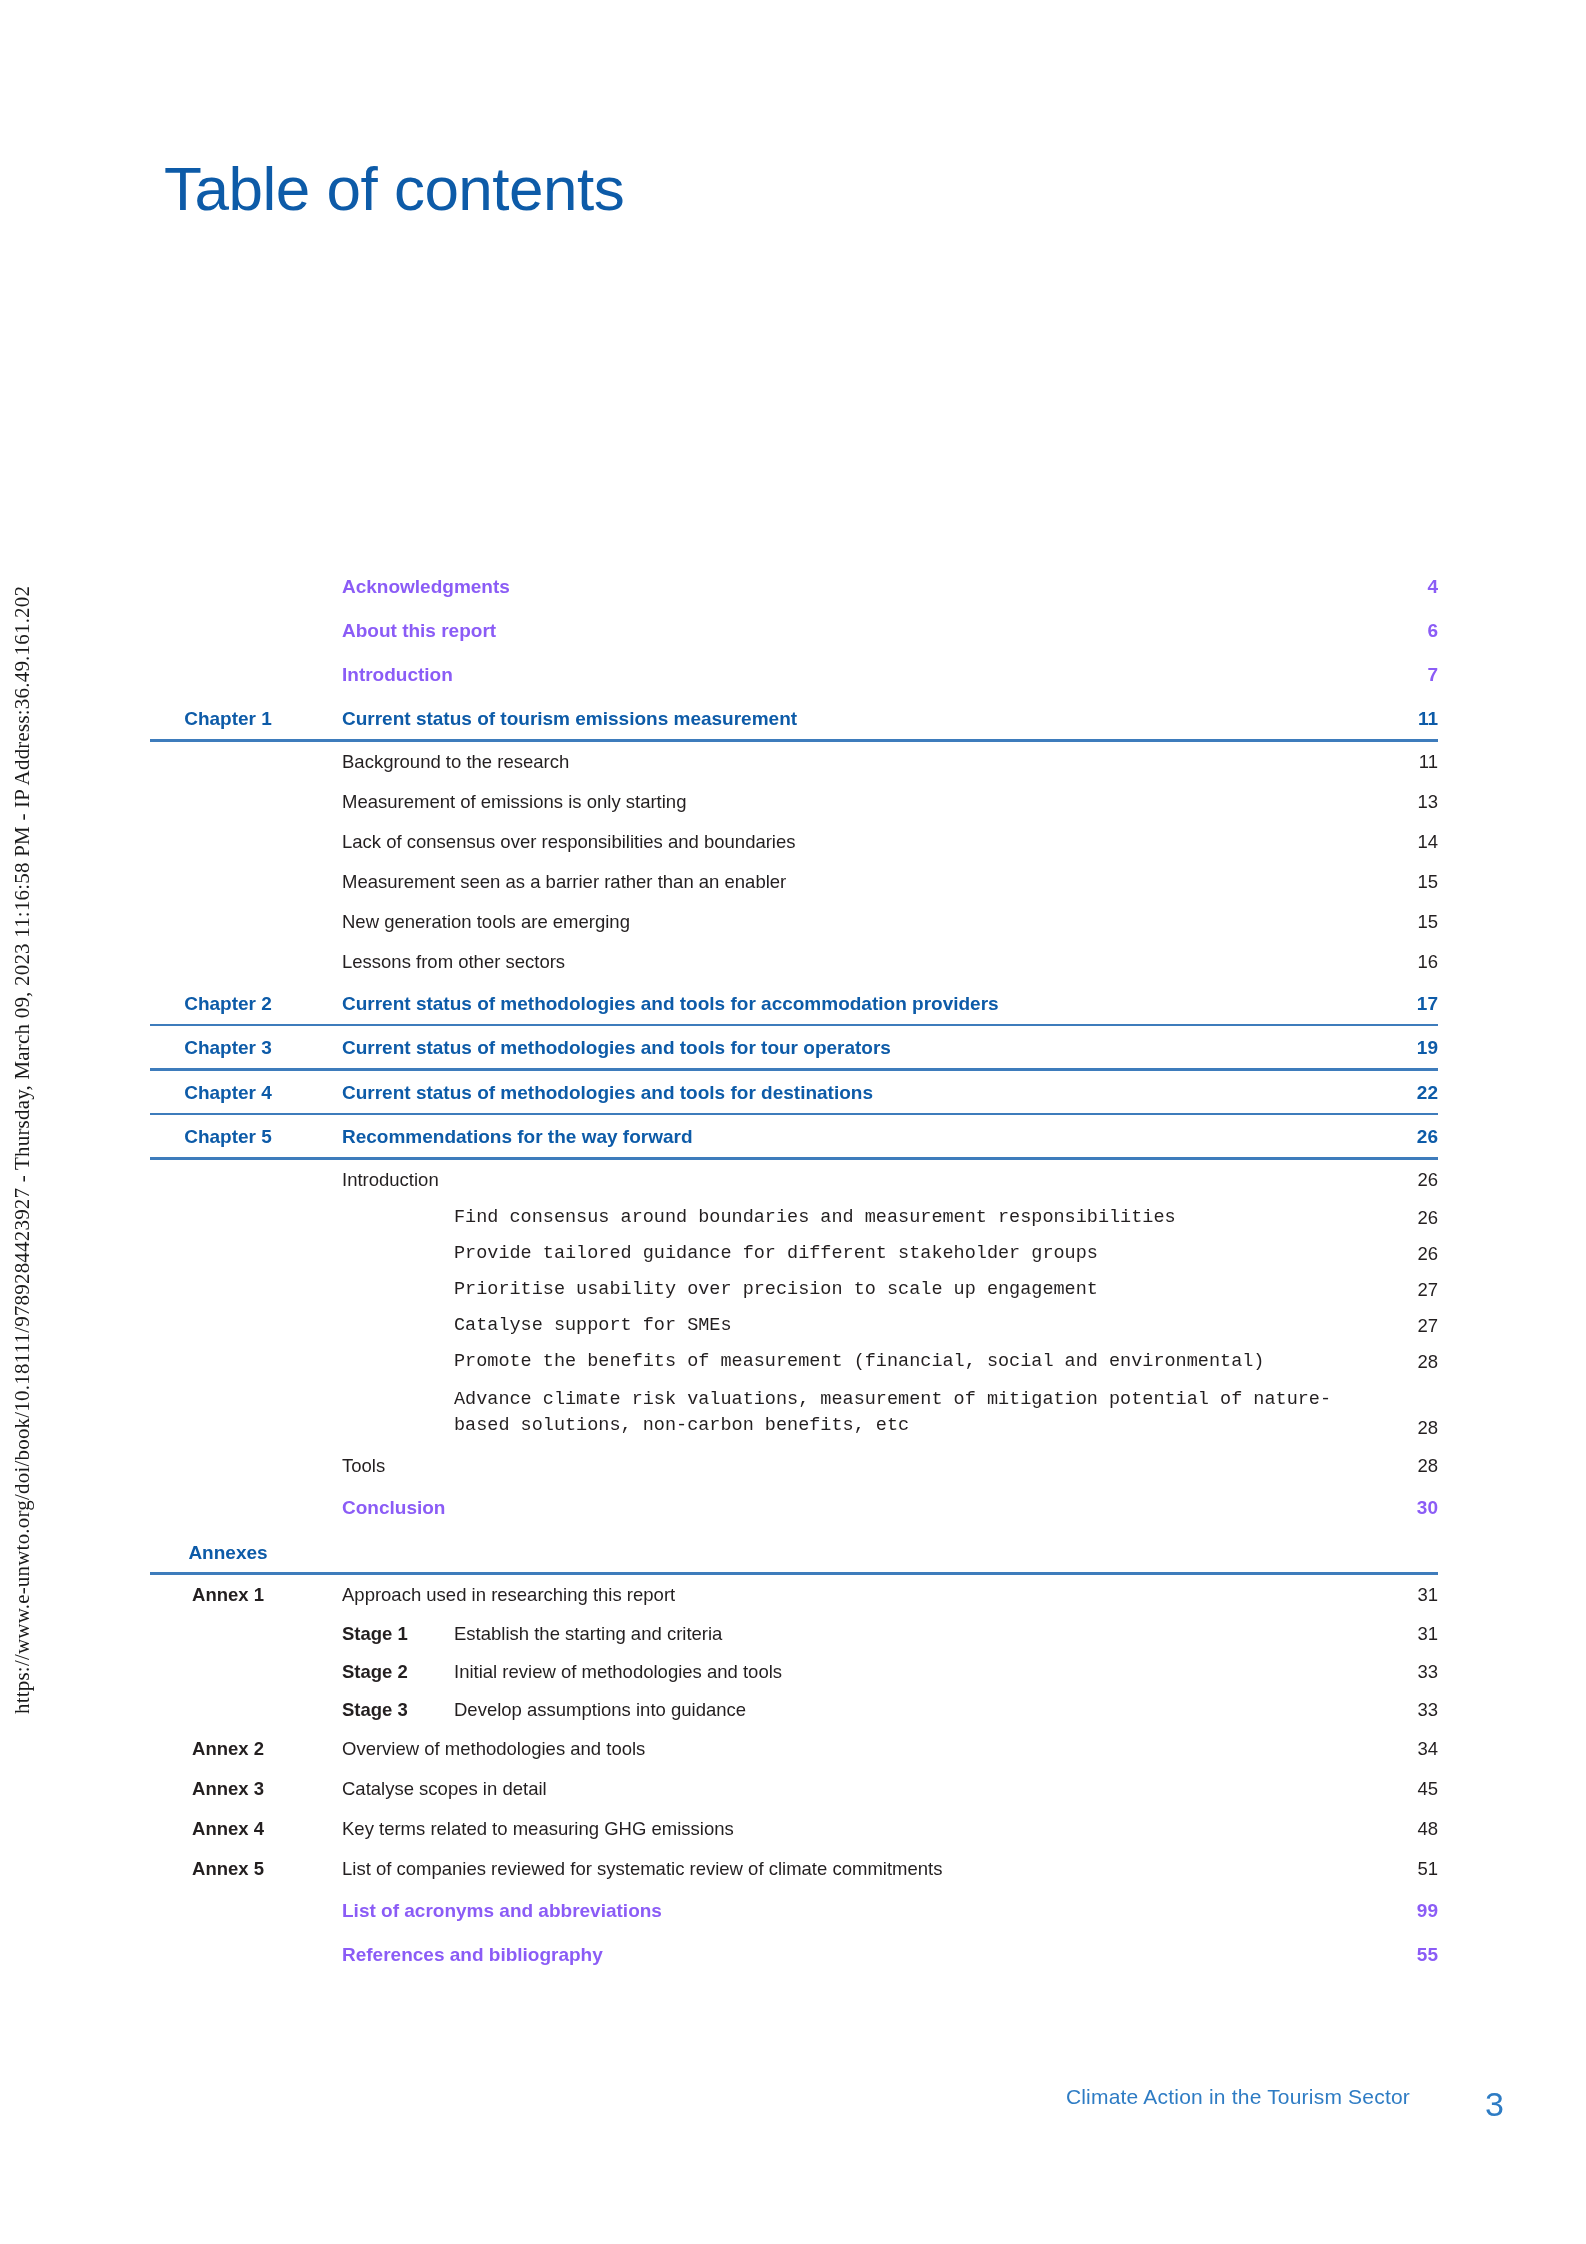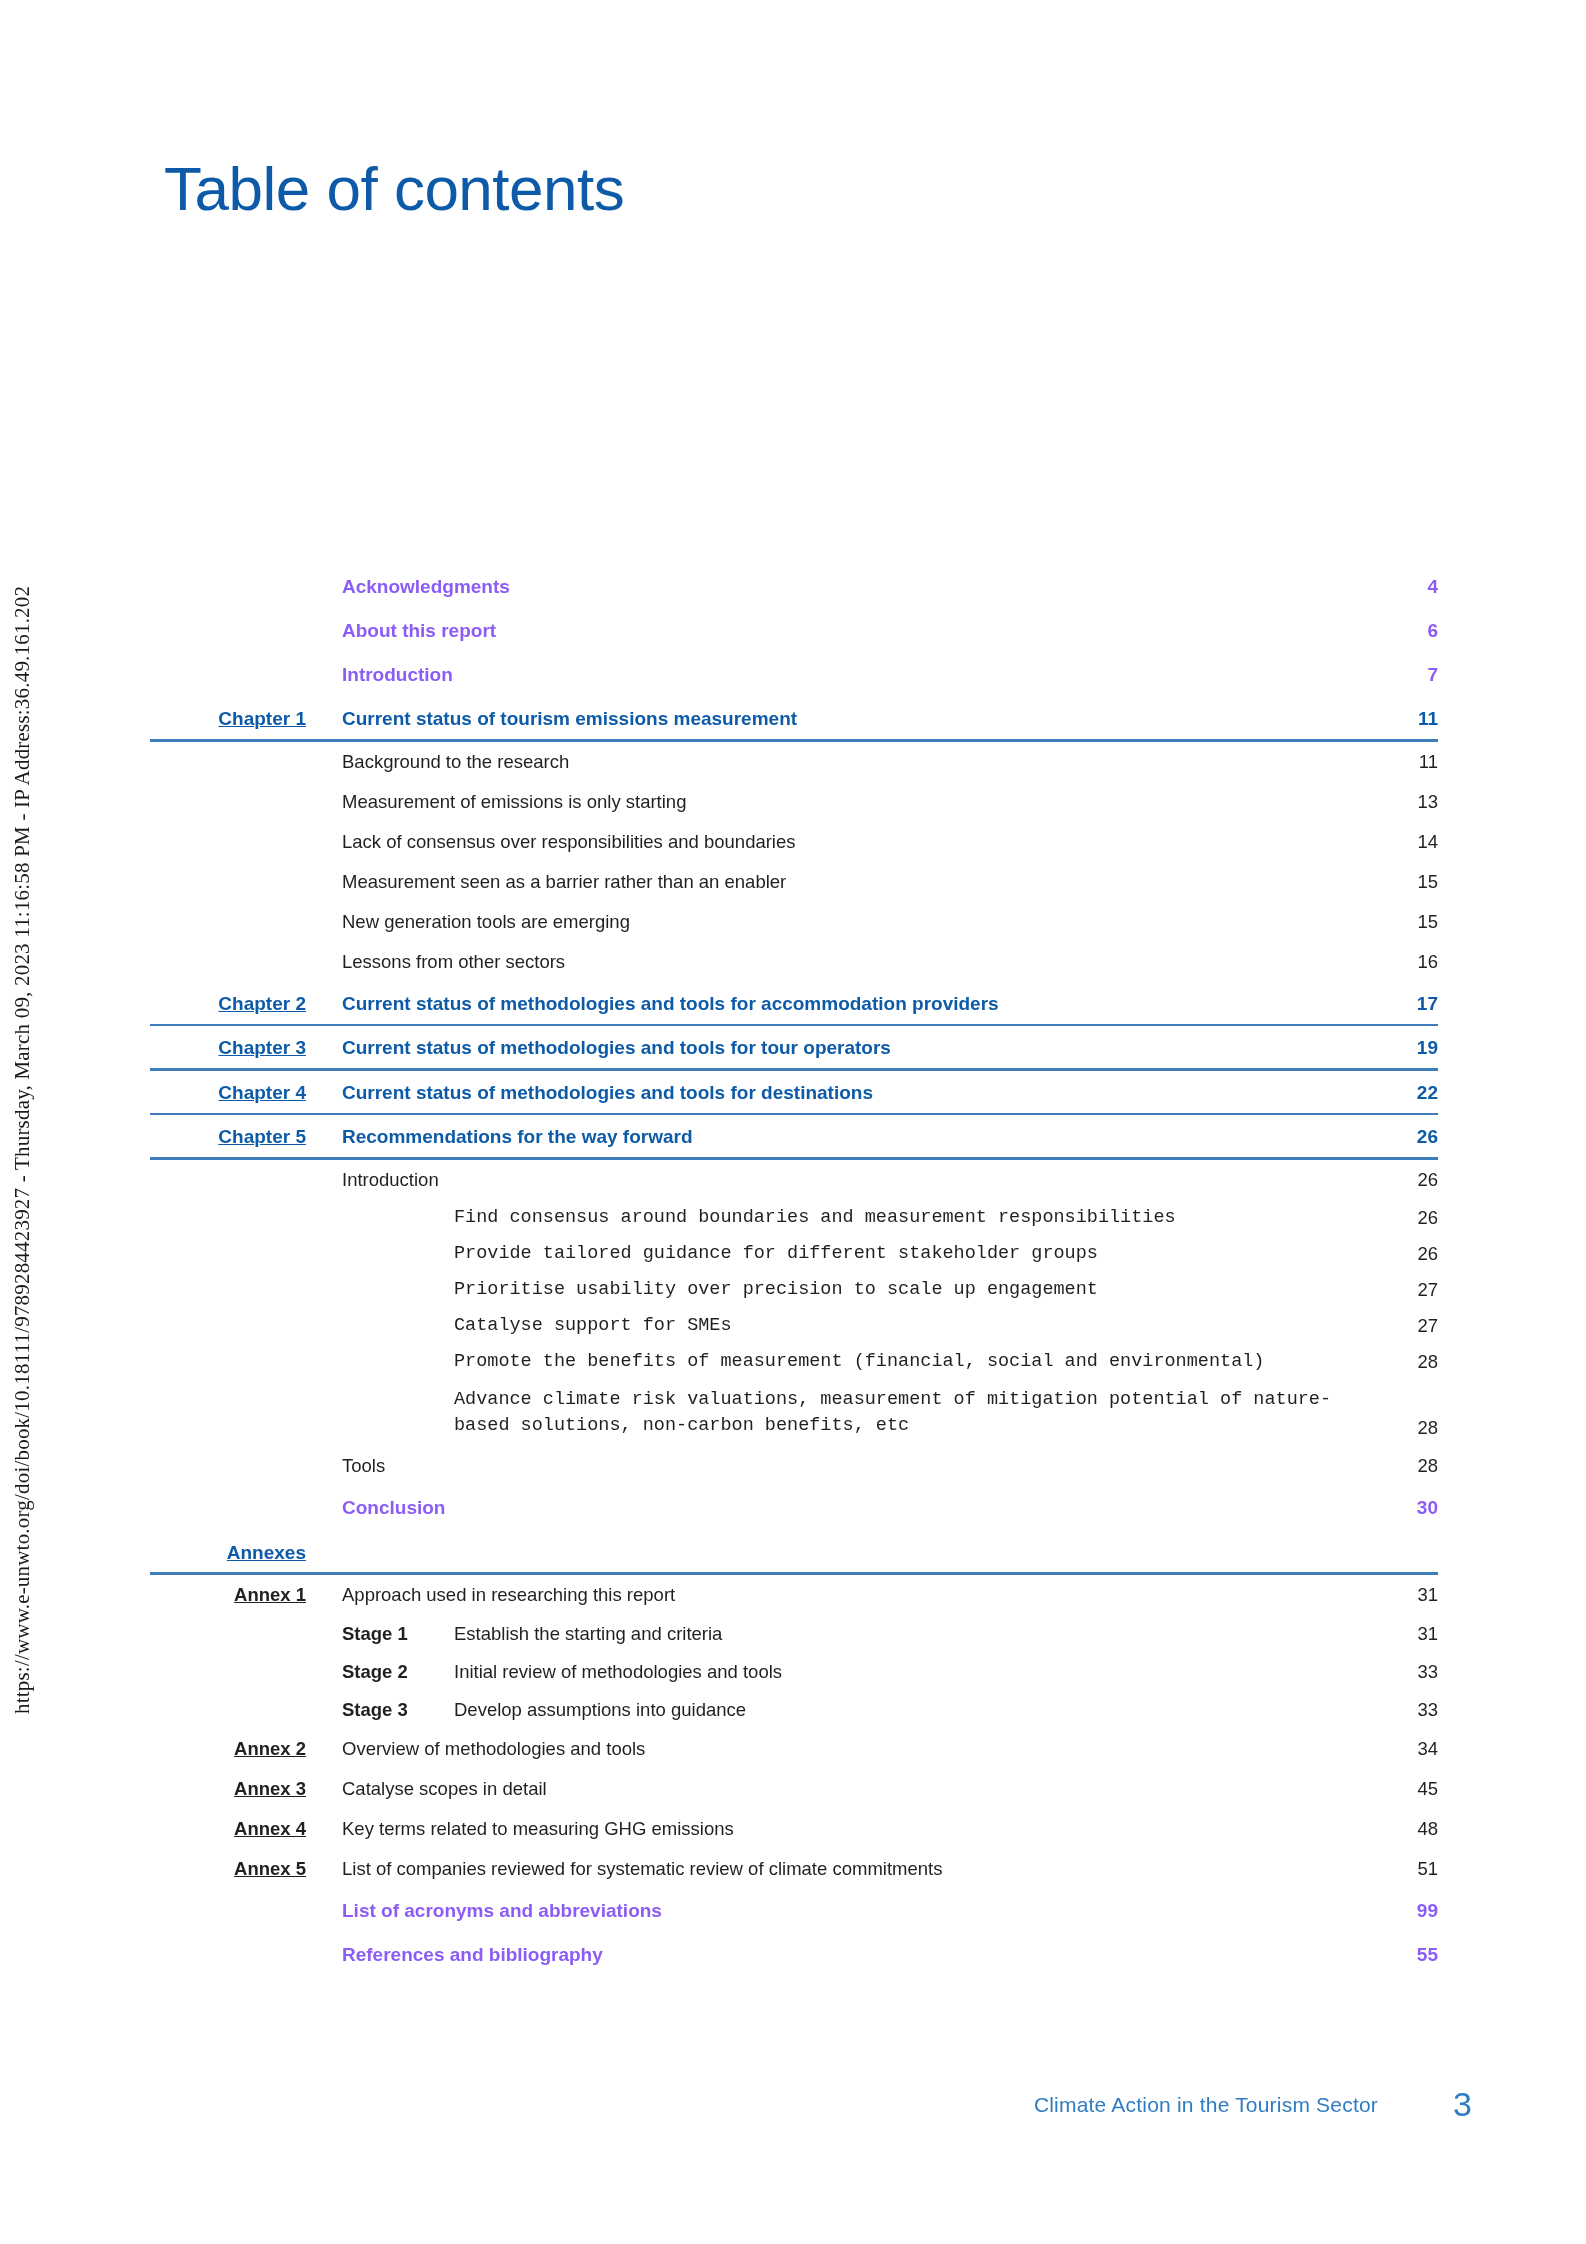--- a/index.html
+++ b/index.html
@@ -66,24 +66,23 @@
   .row {
     position: relative;
     display: flex;
     align-items: flex-start;
     width: 100%;
     box-sizing: border-box;
   }
   .row .label {
     width: 192px;
     flex: 0 0 192px;
-    text-align: right;
+    text-align: center;
     padding-right: 36px;
     box-sizing: border-box;
-    text-decoration: underline;
   }
   .row .title {
     flex: 1 1 auto;
     padding-right: 20px;
   }
   .row .pageno {
     width: 72px;
     flex: 0 0 72px;
     text-align: right;
   }
@@ -138,22 +137,22 @@
   }
 
   
   .footer {
     position: absolute;
     left: 0;
     top: 2085px;
     width: 1586px;
     display: flex;
     justify-content: flex-end;
-    align-items: center;
-    padding-right: 114px;
+    align-items: flex-start;
+    padding-right: 82px;
     box-sizing: border-box;
   }
   .footer .ftitle {
     font-size: 21px;
     color: #2e7cc4;
     letter-spacing: 0.2px;
   }
   .footer .fpage {
     font-size: 34px;
     color: #2e7cc4;

